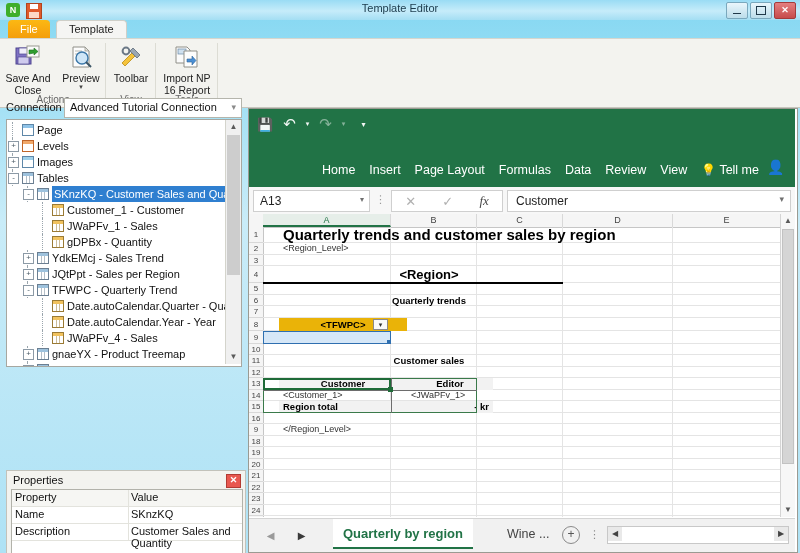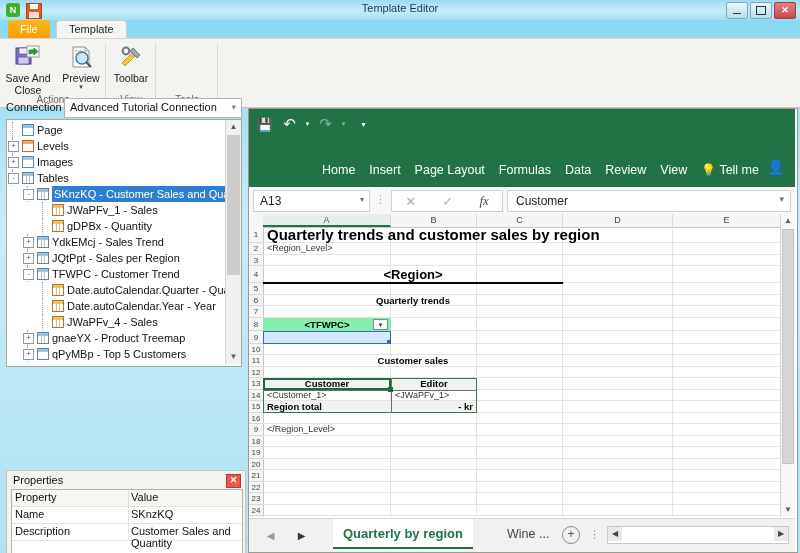--- a/index.html
+++ b/index.html
@@ -113,21 +113,21 @@
   .ch{position:absolute;top:0;height:13px;line-height:13px;text-align:center;font-size:9px;color:#444;
     border-right:1px solid #d8d8d8;box-sizing:border-box;}
   .ch.active{border-bottom:2px solid #217346;color:#217346;background:#e6eee9;}
   .corner{position:absolute;left:0;top:0;width:14px;height:13px;background:#f5f5f5;border-right:1px solid #d8d8d8;border-bottom:1px solid #c6c6c6;}
   .corner:after{content:"";position:absolute;right:2px;bottom:2px;border-left:5px solid transparent;border-bottom:5px solid #a6a6a6;}
   .rowhead{position:absolute;left:0;top:13px;width:14px;background:#f5f5f5;border-right:1px solid #c6c6c6;}
   .rh{position:absolute;left:0;width:14px;text-align:center;font-size:8px;color:#444;
     border-bottom:1px solid #d8d8d8;box-sizing:border-box;}
   .cells{position:absolute;left:14px;top:13px;width:518px;}
   .gcell{position:absolute;box-sizing:border-box;border-right:1px solid #e4e4e4;border-bottom:1px solid #e4e4e4;}
-  .gtext{position:absolute;box-sizing:border-box;white-space:nowrap;overflow:visible;}
+  .gtext{position:absolute;box-sizing:border-box;white-space:nowrap;overflow:visible;margin-left:16px;}
 
   .vscroll{position:absolute;right:0;top:0;width:14px;height:303px;background:#f7f7f7;border-left:1px solid #d4d4d4;}
   .vscroll .ar{position:absolute;left:0;width:14px;height:14px;text-align:center;line-height:14px;font-size:8px;color:#5a5a5a;}
   .vscroll .thumb{position:absolute;left:1px;top:15px;width:12px;height:235px;background:#d5d5d5;border:1px solid #c2c2c2;box-sizing:border-box;}
 
   
   .sheetbar{position:absolute;left:0;bottom:0;width:546px;height:33px;background:#f1f1f1;border-top:1px solid #d4d4d4;}
   .navarrows{position:absolute;left:6px;top:7px;width:62px;height:18px;display:flex;align-items:center;justify-content:space-around;color:#9a9a9a;font-size:10px;}
   .navarrows .on{color:#3a3a3a;}
   .stab{position:absolute;top:0;height:30px;line-height:30px;padding:0 10px;font-size:13px;}
@@ -210,20 +210,32 @@
             <circle cx="7" cy="6" r="3.4" fill="none" stroke="#6b7886" stroke-width="2"></circle>
           </svg>
         </div>
         <div class="lbl">Toolbar</div>
       </div>
       <div class="gname">View</div>
       <div class="sep"></div>
     </div>
 
     <div class="rgroup" style="left:156px;width:62px;">
+      <div class="rbtn" style="left:0;width:62px;">
+        <div class="glyph">
+          <svg width="26" height="24" viewBox="0 0 26 24">
+            <path d="M2 2 H13 L16 5 V18 H2 Z" fill="#fbfbfb" stroke="#8f8f88"></path>
+            <rect x="4" y="4" width="8" height="5" fill="#cfe0ef" stroke="#6b8aa6" stroke-width="0.7"></rect>
+            <path d="M10 6 H23 V22 H10 Z" fill="#fdfdfd" stroke="#8f8f88"></path>
+            <path d="M13 14 L18 14 L18 11 L22 15.5 L18 20 L18 17 L13 17 Z" fill="#4a8fd4" stroke="#2e6399" stroke-width="0.6"></path>
+          </svg>
+        </div>
+        <div class="lbl">Import NP</div>
+        <div class="lbl">16 Report</div>
+      </div>
       <div class="gname">Tools</div>
       <div class="sep"></div>
     </div>
   </div>
 
   <div class="leftpane">
     <div class="conn-row">
       <div class="conn-label">Connection</div>
       <div class="conn-select">
         <div class="val">Advanced Tutorial Connection</div>
@@ -276,20 +288,29 @@
             </div>
             <div class="txt" style="left: 45px;">SKnzKQ - Customer Sales and Quantity</div>
           </div>
           <div class="tnode">
             <div class="guide" style="left: 35px; top: 0px; height: 16px;"></div>
             <div class="ico" style="left: 45px; background: rgb(255, 255, 255); border: 1px solid rgb(154, 122, 52); box-sizing: border-box;">
               <div style="position: absolute; left: 0px; top: 0px; right: 0px; height: 3px; background: rgb(241, 194, 94);"></div>
               <div style="position: absolute; left: 3px; top: 3px; bottom: 0px; width: 1px; background: rgb(154, 122, 52); opacity: 0.5;"></div>
               <div style="position: absolute; left: 6px; top: 3px; bottom: 0px; width: 1px; background: rgb(154, 122, 52); opacity: 0.5;"></div>
             </div>
+            <div class="txt" style="left: 60px;">Customer_1 - Customer</div>
+          </div>
+          <div class="tnode">
+            <div class="guide" style="left: 35px; top: 0px; height: 16px;"></div>
+            <div class="ico" style="left: 45px; background: rgb(255, 255, 255); border: 1px solid rgb(154, 122, 52); box-sizing: border-box;">
+              <div style="position: absolute; left: 0px; top: 0px; right: 0px; height: 3px; background: rgb(241, 194, 94);"></div>
+              <div style="position: absolute; left: 3px; top: 3px; bottom: 0px; width: 1px; background: rgb(154, 122, 52); opacity: 0.5;"></div>
+              <div style="position: absolute; left: 6px; top: 3px; bottom: 0px; width: 1px; background: rgb(154, 122, 52); opacity: 0.5;"></div>
+            </div>
             <div class="txt" style="left: 60px;">JWaPFv_1 - Sales</div>
           </div>
           <div class="tnode">
             <div class="guide" style="left: 35px; top: 0px; height: 16px;"></div>
             <div class="ico" style="left: 45px; background: rgb(255, 255, 255); border: 1px solid rgb(154, 122, 52); box-sizing: border-box;">
               <div style="position: absolute; left: 0px; top: 0px; right: 0px; height: 3px; background: rgb(241, 194, 94);"></div>
               <div style="position: absolute; left: 3px; top: 3px; bottom: 0px; width: 1px; background: rgb(154, 122, 52); opacity: 0.5;"></div>
               <div style="position: absolute; left: 6px; top: 3px; bottom: 0px; width: 1px; background: rgb(154, 122, 52); opacity: 0.5;"></div>
             </div>
             <div class="txt" style="left: 60px;">gDPBx - Quantity</div>
@@ -315,21 +336,21 @@
             <div class="txt" style="left: 45px;">JQtPpt - Sales per Region</div>
           </div>
           <div class="tnode">
             <div class="guide" style="left: 20px; top: 0px; height: 16px;"></div>
             <div class="exp" style="left: 16px;">-</div>
             <div class="ico" style="left: 30px; background: rgb(255, 255, 255); border: 1px solid rgb(107, 127, 146); box-sizing: border-box;">
               <div style="position: absolute; left: 0px; top: 0px; right: 0px; height: 3px; background: rgb(158, 194, 221);"></div>
               <div style="position: absolute; left: 3px; top: 3px; bottom: 0px; width: 1px; background: rgb(107, 127, 146); opacity: 0.5;"></div>
               <div style="position: absolute; left: 6px; top: 3px; bottom: 0px; width: 1px; background: rgb(107, 127, 146); opacity: 0.5;"></div>
             </div>
-            <div class="txt" style="left: 45px;">TFWPC - Customer Trend</div>
+            <div class="txt" style="left: 45px;">TFWPC - Quarterly Trend</div>
           </div>
           <div class="tnode">
             <div class="guide" style="left: 35px; top: 0px; height: 16px;"></div>
             <div class="ico" style="left: 45px; background: rgb(255, 255, 255); border: 1px solid rgb(154, 122, 52); box-sizing: border-box;">
               <div style="position: absolute; left: 0px; top: 0px; right: 0px; height: 3px; background: rgb(241, 194, 94);"></div>
               <div style="position: absolute; left: 3px; top: 3px; bottom: 0px; width: 1px; background: rgb(154, 122, 52); opacity: 0.5;"></div>
               <div style="position: absolute; left: 6px; top: 3px; bottom: 0px; width: 1px; background: rgb(154, 122, 52); opacity: 0.5;"></div>
             </div>
             <div class="txt" style="left: 60px;">Date.autoCalendar.Quarter - Quarter</div>
           </div>
@@ -599,21 +620,21 @@
           <div class="gcell" style="left: 410px; top: 277.5px; width: 108px; height: 11.5px;"></div>
           <div class="gcell" style="left: 0px; top: 289px; width: 128px; height: 11.5px;"></div>
           <div class="gcell" style="left: 128px; top: 289px; width: 86px; height: 11.5px;"></div>
           <div class="gcell" style="left: 214px; top: 289px; width: 86px; height: 11.5px;"></div>
           <div class="gcell" style="left: 300px; top: 289px; width: 110px; height: 11.5px;"></div>
           <div class="gcell" style="left: 410px; top: 289px; width: 108px; height: 11.5px;"></div>
           <div class="gtext" style="left: 0px; top: 0px; width: 500px; height: 16px; font-size: 15px; font-weight: bold; color: rgb(0, 0, 0); padding-left: 4px; line-height: 16px;">Quarterly trends and customer sales by region</div>
           <div class="gtext" style="left: 0px; top: 16px; width: 128px; height: 11.5px; line-height: 11.5px; font-size: 9px; color: rgb(51, 51, 51); padding-left: 4px;">&lt;Region_Level&gt;</div>
           <div class="gtext" style="left: 0px; top: 39px; width: 300px; height: 17px; line-height: 17px; font-size: 13px; font-weight: bold; color: rgb(0, 0, 0); text-align: center;">&lt;Region&gt;</div>
           <div class="gtext" style="left: 0px; top: 67.5px; width: 300px; height: 11.5px; line-height: 11.5px; font-size: 9.5px; font-weight: bold; color: rgb(0, 0, 0); text-align: center;">Quarterly trends</div>
-          <div class="gtext" style="left: 0px; top: 90.5px; width: 128px; height: 13px; line-height: 13px; font-size: 9.5px; font-weight: bold; color: rgb(0, 0, 0); text-align: center; background: #86efac;">&lt;TFWPC&gt;</div>
+          <div class="gtext" style="left: 0px; top: 90.5px; width: 128px; height: 13px; line-height: 13px; font-size: 9.5px; font-weight: bold; color: rgb(0, 0, 0); text-align: center; background: #eab308;">&lt;TFWPC&gt;</div>
           <div class="gtext" style="left: 0px; top: 128px; width: 300px; height: 11.5px; line-height: 11.5px; font-size: 9.5px; font-weight: bold; color: rgb(0, 0, 0); text-align: center;">Customer sales</div>
           <div class="gtext" style="left: 0px; top: 151px; width: 128px; height: 11.5px; line-height: 11.5px; font-size: 9.5px; font-weight: bold; color: rgb(0, 0, 0); text-align: center; background: rgb(242, 242, 242);">Customer</div>
           <div class="gtext" style="left: 128px; top: 151px; width: 86px; height: 11.5px; line-height: 11.5px; font-size: 9.5px; font-weight: bold; color: rgb(0, 0, 0); text-align: center; background: rgb(242, 242, 242);">Editor</div>
           <div class="gtext" style="left: 0px; top: 162.5px; width: 128px; height: 11.5px; line-height: 11.5px; font-size: 9px; color: rgb(51, 51, 51); padding-left: 4px;">&lt;Customer_1&gt;</div>
           <div class="gtext" style="left: 128px; top: 162.5px; width: 86px; height: 11.5px; line-height: 11.5px; font-size: 9px; color: rgb(51, 51, 51); padding-left: 4px;">&lt;JWaPFv_1&gt;</div>
           <div class="gtext" style="left: 0px; top: 174px; width: 128px; height: 11.5px; line-height: 11.5px; font-size: 9.5px; font-weight: bold; color: rgb(0, 0, 0); padding-left: 4px; background: rgb(242, 242, 242);">Region total</div>
           <div class="gtext" style="left: 128px; top: 174px; width: 86px; height: 11.5px; line-height: 11.5px; font-size: 9.5px; font-weight: bold; color: rgb(0, 0, 0); text-align: right; padding-right: 4px; background: rgb(242, 242, 242);">-          kr</div>
           <div class="gtext" style="left: 0px; top: 197px; width: 128px; height: 11.5px; line-height: 11.5px; font-size: 9px; color: rgb(51, 51, 51); padding-left: 4px;">&lt;/Region_Level&gt;</div>
           <div style="position: absolute; left: 0px; top: 55px; width: 300px; height: 2px; background: rgb(0, 0, 0);"></div>
           <div style="position: absolute; left: 0px; top: 103.5px; width: 128px; height: 13px; background: rgb(214, 231, 247); border: 1px solid rgb(47, 111, 176); box-sizing: border-box;"></div>

